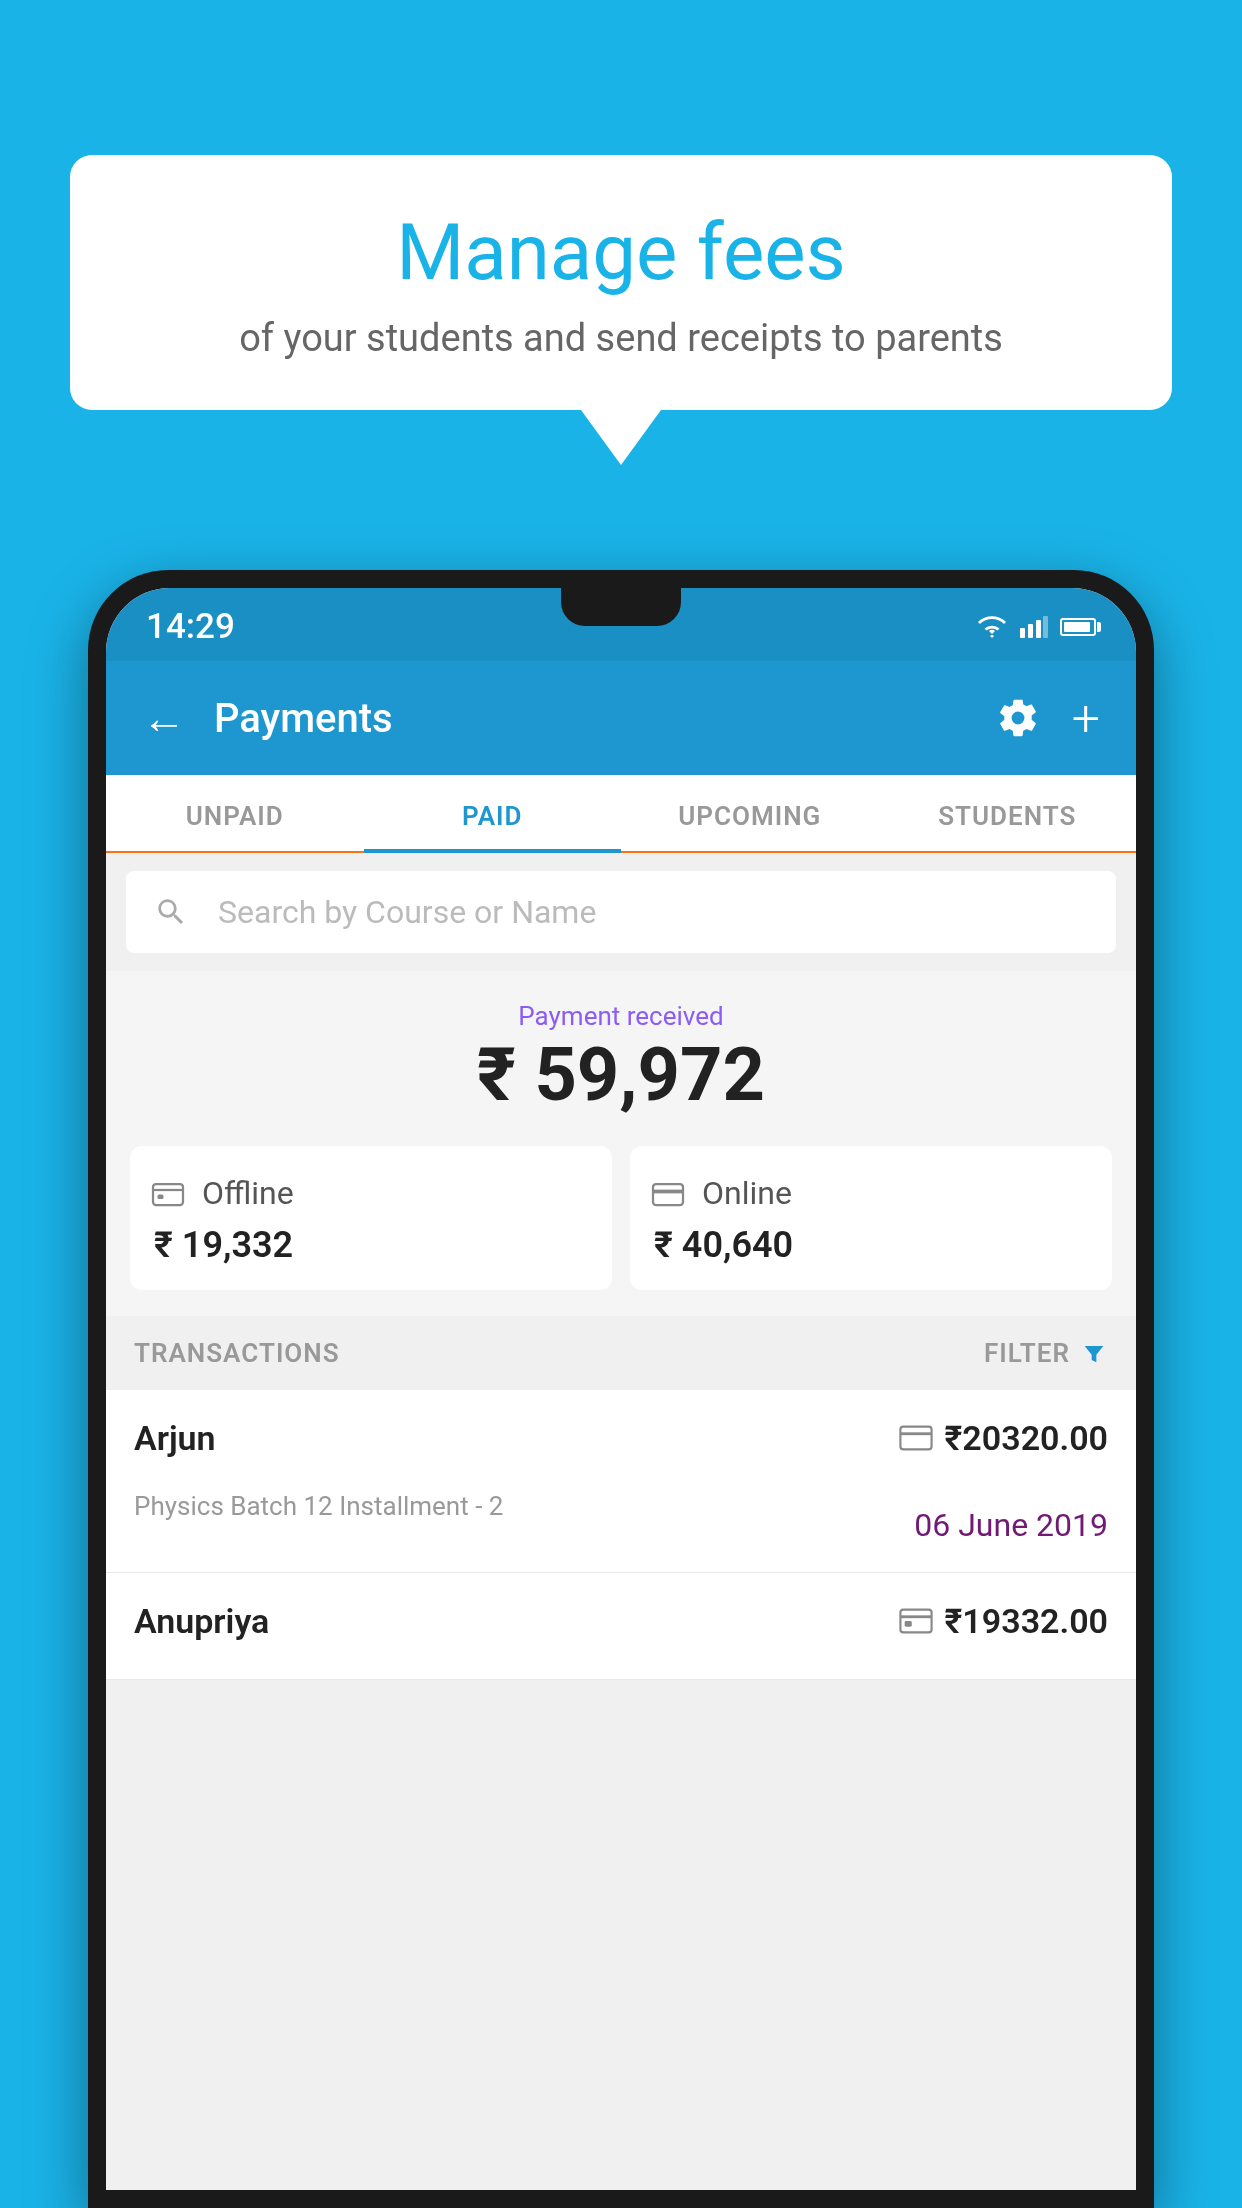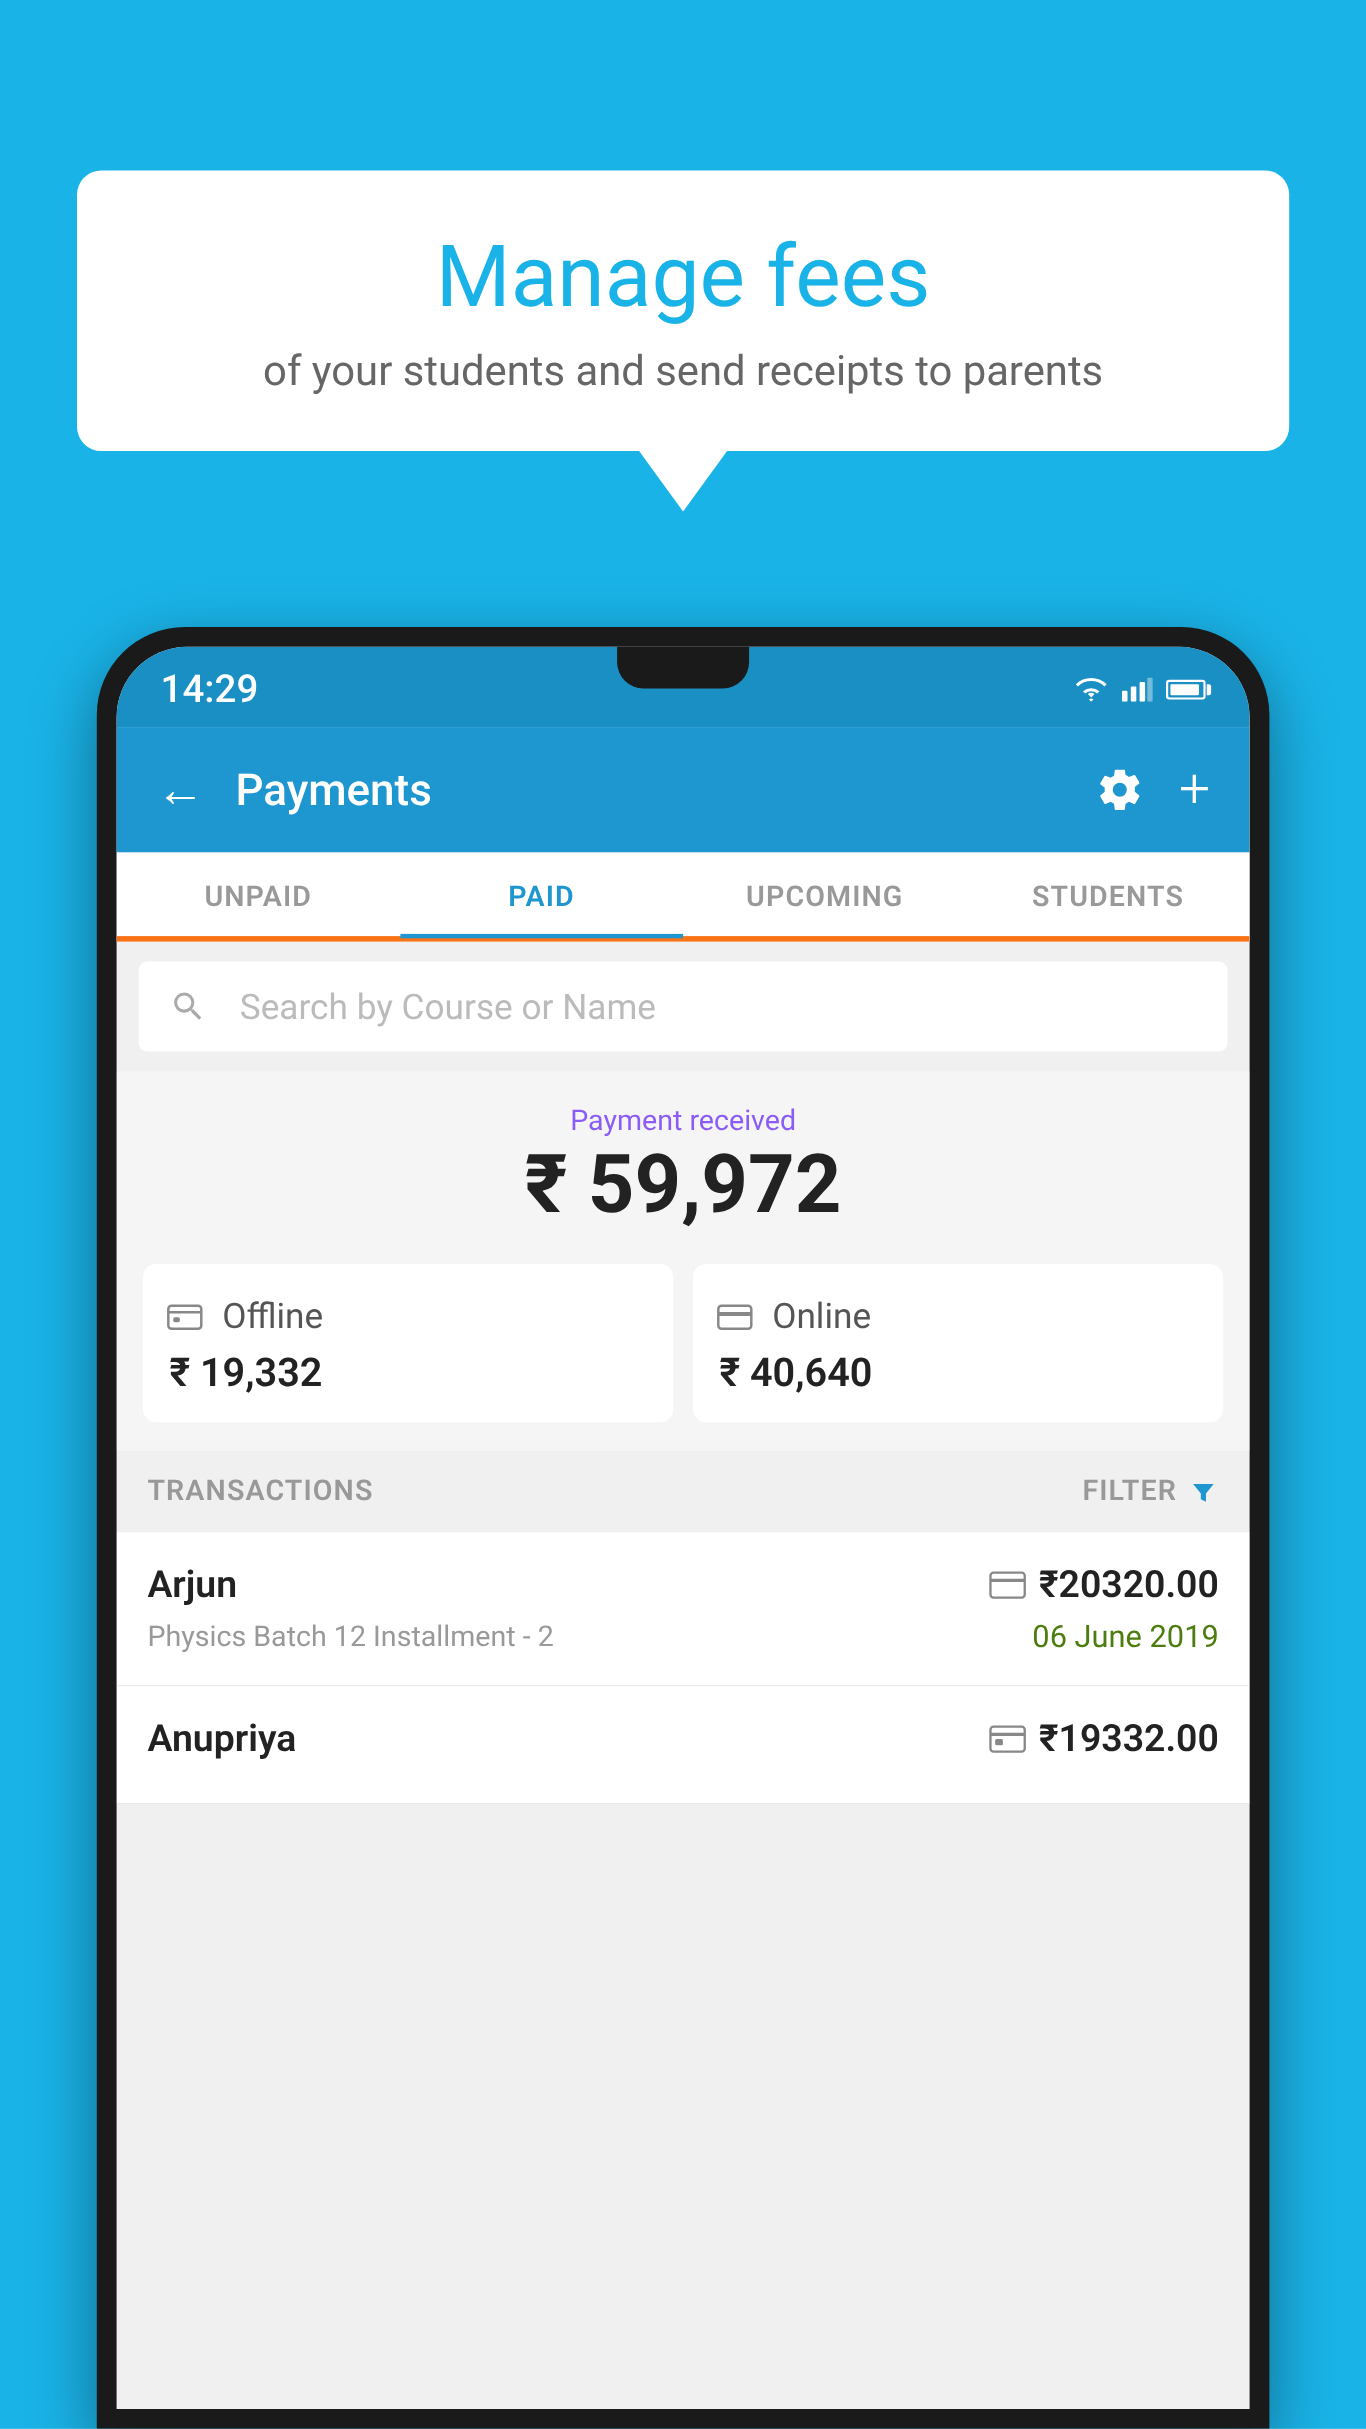--- a/index.html
+++ b/index.html
@@ -142,21 +142,21 @@
 
     .header-icon {
       color: white;
       font-size: 38px;
     }
 
     
     .tabs {
       background: white;
       display: flex;
-      border-bottom: 5px solid #f97316;
+      border-bottom: 2px solid #f97316;
       flex-shrink: 0;
     }
 
     .tab {
       flex: 1;
       text-align: center;
       padding: 26px 10px 20px;
       font-size: 26px;
       font-weight: 600;
       color: #999;
@@ -323,22 +323,23 @@
       justify-content: space-between;
       align-items: center;
     }
 
     .transaction-desc {
       font-size: 26px;
       color: #999;
     }
 
     .transaction-date {
-      font-size: 28px;
-      color: #4d7c0f;
+      font-size: 32px;
+      color: #701a75;
+      margin-top: 38px;
     }
 
     
     .gear-svg {
       width: 44px;
       height: 44px;
       fill: white;
     }
 
     

